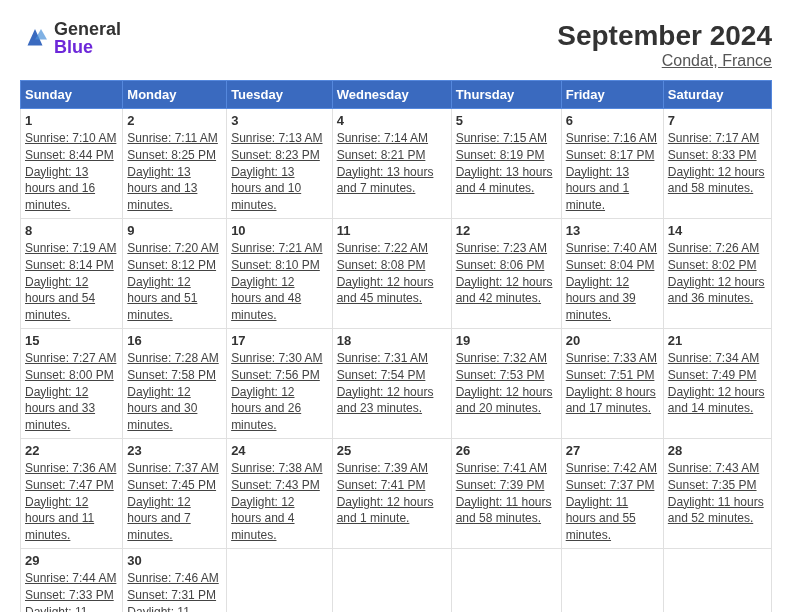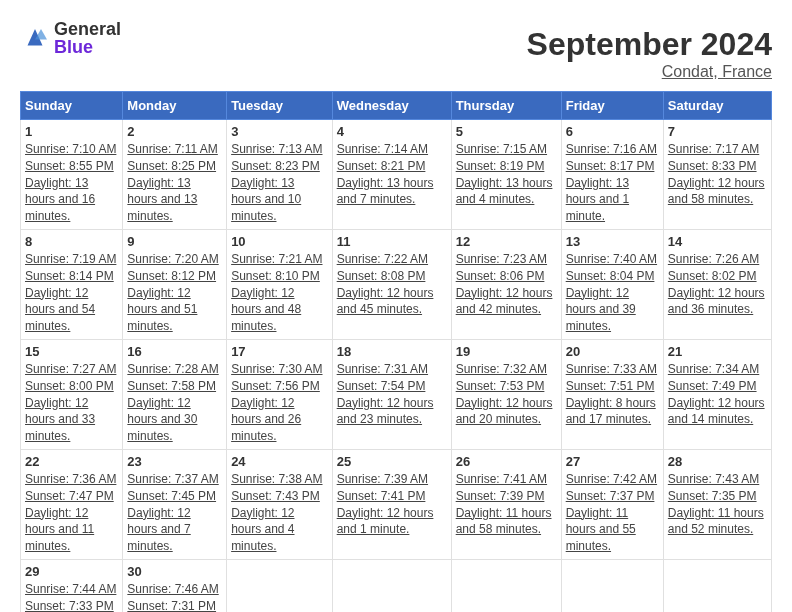--- a/index.html
+++ b/index.html
@@ -37,24 +37,23 @@
     }
     .logo-icon {
       width: 30px;
       height: 30px;
       margin-right: 4px;
     }
     .title-block {
       text-align: right;
     }
     .month-title {
-      font-size: 32px;
+      font-size: 28px;
       font-weight: bold;
       color: #333;
-      margin-top: 6px;
     }
     .location {
       font-size: 16px;
       color: #555;
       text-decoration: underline;
     }
     .calendar-table {
       width: 100%;
       border-collapse: collapse;
       font-size: 11px;
@@ -129,21 +128,21 @@
       <th>Friday</th>
       <th>Saturday</th>
     </tr>
   </thead>
   <tbody id="calendar-body">
   <tr>
         <td>
           <span class="day-num">1</span>
 <div class="day-detail">
   <span>Sunrise: 7:10 AM</span><br>
-  <span>Sunset: 8:55 PM</span><br>
+  <span>Sunset: 8:44 PM</span><br>
   <span>Daylight: 13 hours and 16 minutes.</span>
 </div>
         </td>
         <td>
           <span class="day-num">2</span>
 <div class="day-detail">
   <span>Sunrise: 7:11 AM</span><br>
   <span>Sunset: 8:25 PM</span><br>
   <span>Daylight: 13 hours and 13 minutes.</span>
 </div>

